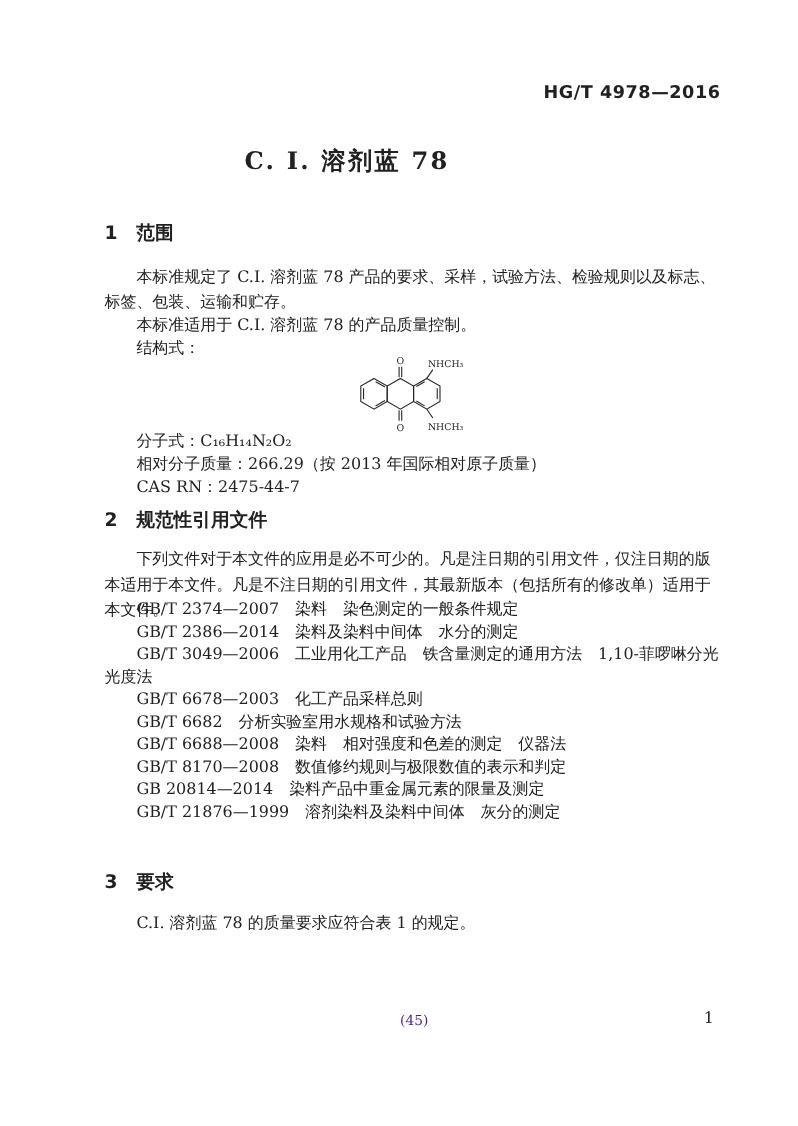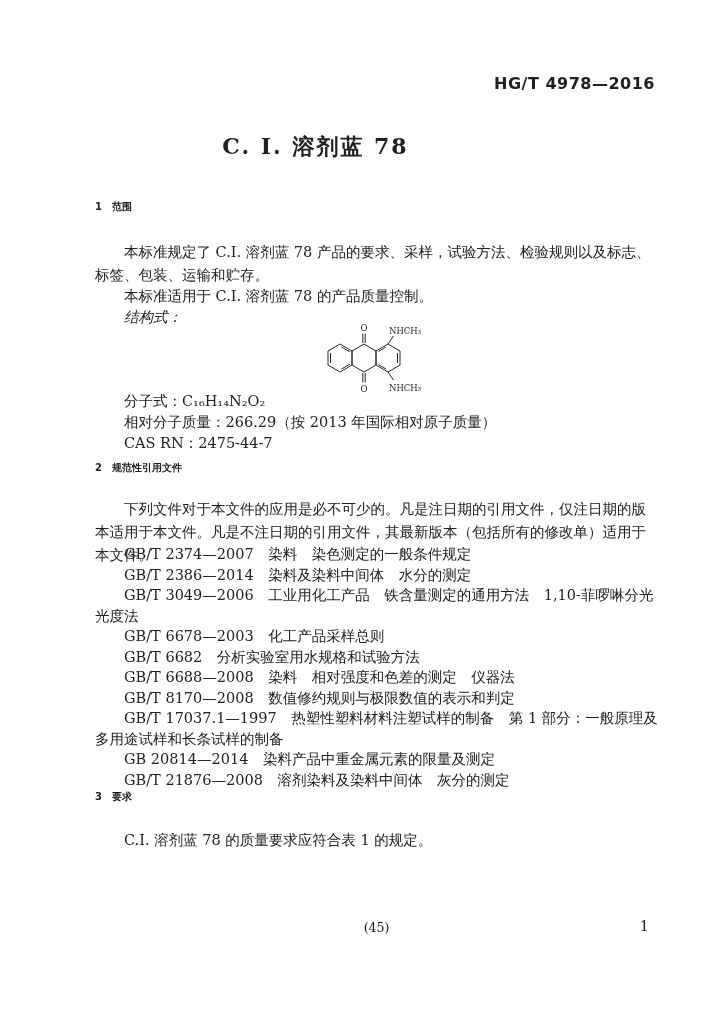--- a/index.html
+++ b/index.html
@@ -18,47 +18,47 @@
     font-family:"DejaVu Sans","Liberation Sans",sans-serif;
     font-weight:700; font-size:16px; letter-spacing:0.5px;
   }
   .doc-title {
     top:132px; left:0; width:631px;
     text-align:center; font-weight:700; font-size:22px; letter-spacing:2px;
   }
   .sec-heading {
     left:95px;
     font-family:"DejaVu Sans","Liberation Sans",sans-serif;
-    font-weight:700; font-size:10px;
+    font-weight:700; font-size:17px;
   }
   .h1 { top:200px; }
   .h2 { top:461px; }
   .h3 { top:790px; }
   .body-block { left:95px; width:563px; line-height:23px; }
   .indent { text-indent:2em; }
   .p1 { top:241px; }
   .p2 { top:285px; }
-  .p-struct { top:306px;font-style:italic; }
+  .p-struct { top:306px; }
   .p-formula { top:390px; }
   .p-mass { top:411px; }
   .p-cas { top:432px; }
   .p-intro { top:498px; }
   .refs { top:544px; left:95px; width:563px; }
   .ref-item { text-indent:2em; line-height:20.5px; }
   .p3 { top:829px; }
   .structure { top:310px; left:320px; width:126px; height:84px; }
   .structure svg { display:block; }
   .struct-line { stroke:#262626; stroke-width:1; fill:none; }
   .struct-text {
     font-family:"DejaVu Serif","Liberation Serif",serif;
     font-size:8.5px; fill:#262626;
   }
   .footer-center {
     top:920px; left:95px; width:563px;
-    text-align:center; font-size:12.5px; color:#0f172a;
+    text-align:center; font-size:12.5px; color:#4c1d95;
   }
   .footer-page {
     top:918px; right:76px; font-size:14.5px;
   }
 </style>
 </head>
 <body>
 
 <div class="page">
 
@@ -111,23 +111,22 @@
   <div class="abs body-block indent p-intro">下列文件对于本文件的应用是必不可少的。凡是注日期的引用文件，仅注日期的版本适用于本文件。凡是不注日期的引用文件，其最新版本（包括所有的修改单）适用于本文件。</div>
 
   <div class="abs refs">
     <div class="ref-item">GB/T 2374—2007　染料　染色测定的一般条件规定</div>
     <div class="ref-item">GB/T 2386—2014　染料及染料中间体　水分的测定</div>
     <div class="ref-item">GB/T 3049—2006　工业用化工产品　铁含量测定的通用方法　1,10-菲啰啉分光光度法</div>
     <div class="ref-item">GB/T 6678—2003　化工产品采样总则</div>
     <div class="ref-item">GB/T 6682　分析实验室用水规格和试验方法</div>
     <div class="ref-item">GB/T 6688—2008　染料　相对强度和色差的测定　仪器法</div>
     <div class="ref-item">GB/T 8170—2008　数值修约规则与极限数值的表示和判定</div>
-    <div class="ref-item">GB/T 17037.1—1997　热塑性塑料材料注塑试样的制备　第 1 部分：一般原理及多用途试样和长条试样的制备</div>
     <div class="ref-item">GB 20814—2014　染料产品中重金属元素的限量及测定</div>
-    <div class="ref-item">GB/T 21876—2008　溶剂染料及染料中间体　灰分的测定</div>
+    <div class="ref-item">GB/T 21876—1999　溶剂染料及染料中间体　灰分的测定</div>
   </div>
 
   <div class="abs sec-heading h3">3　要求</div>
   <div class="abs body-block indent p3">C.I. 溶剂蓝 78 的质量要求应符合表 1 的规定。</div>
 
   <div class="abs footer-center">(45)</div>
   <div class="abs footer-page">1</div>
 
 </div>
 

